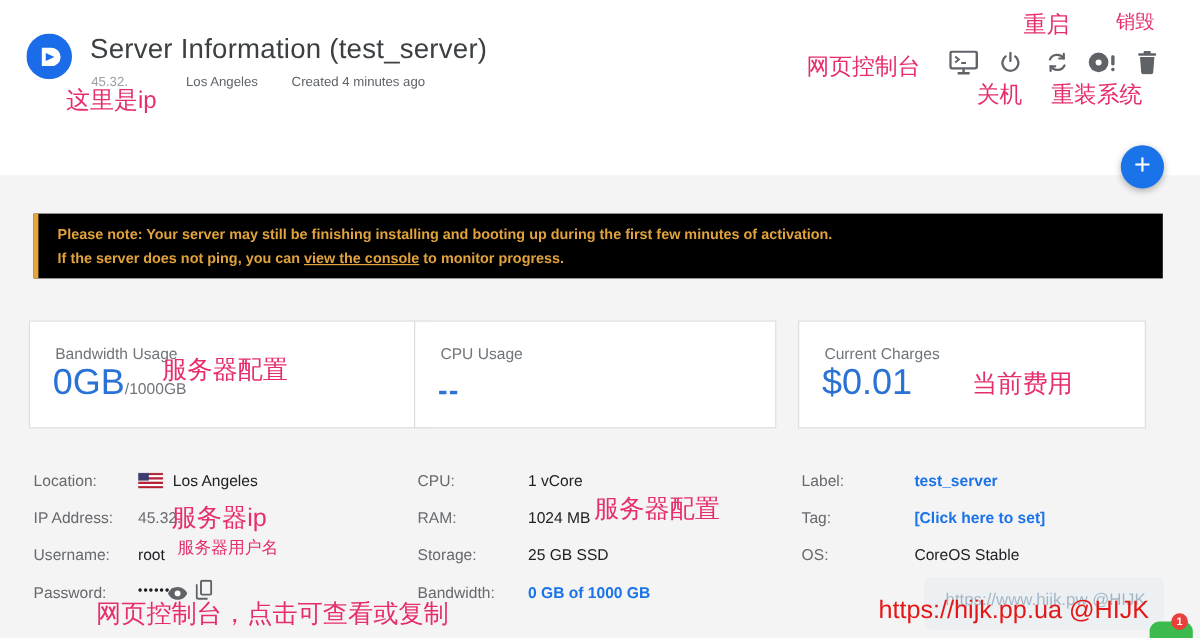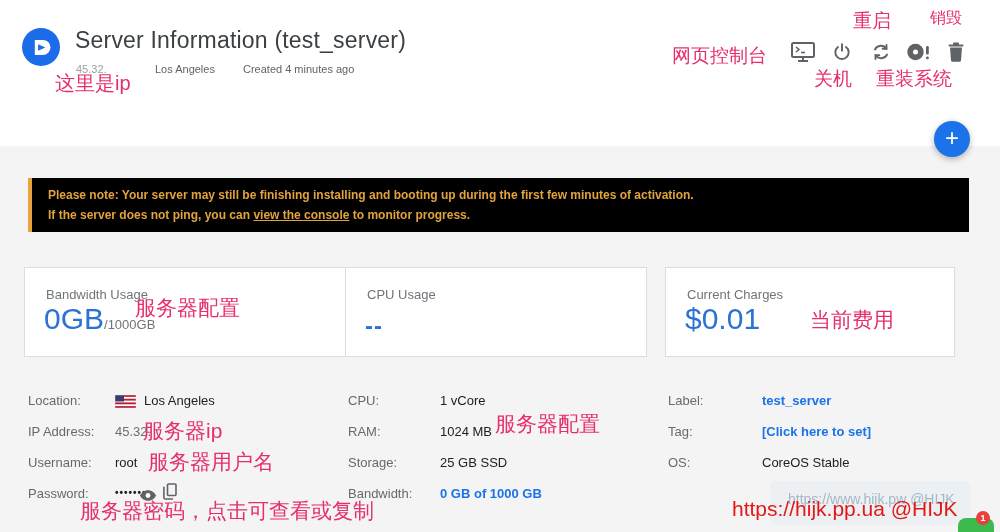--- a/index.html
+++ b/index.html
@@ -199,22 +199,22 @@
 
   <div class="ann" style="left:55px; top:70px;">这里是ip</div>
   <div class="ann" style="left:672px; top:43px; font-size:19px;">网页控制台</div>
   <div class="ann" style="left:853px; top:8px; font-size:19px;">重启</div>
   <div class="ann" style="left:930px; top:8px; font-size:16px;">销毁</div>
   <div class="ann" style="left:814px; top:66px; font-size:19px;">关机</div>
   <div class="ann" style="left:876px; top:66px; font-size:19px;">重装系统</div>
   <div class="ann" style="left:135px; top:294px; font-size:21px;">服务器配置</div>
   <div class="ann" style="left:810px; top:306px; font-size:21px;">当前费用</div>
   <div class="ann" style="left:143px; top:417px; font-size:21px;">服务器ip</div>
-  <div class="ann" style="left:148px; top:448px; font-size:21px;">服务器用户名</div>
-  <div class="ann" style="left:80px; top:497px; font-size:21px;">服务器密码，点击可查看或复制</div>
+  <div class="ann" style="left:148px; top:448px; font-size:14px;">服务器用户名</div>
+  <div class="ann" style="left:80px; top:497px; font-size:21px;">网页控制台，点击可查看或复制</div>
   <div class="ann" style="left:495px; top:410px; font-size:21px;">服务器配置</div>
 
   <div class="wm-box"></div>
   <div class="wm-faded">https://www.hijk.pw @HIJK</div>
   <div class="wm-red">https://hijk.pp.ua @HIJK</div>
 
   <div class="chat-btn"></div>
   <div class="chat-badge">1</div>
 
 </div>

